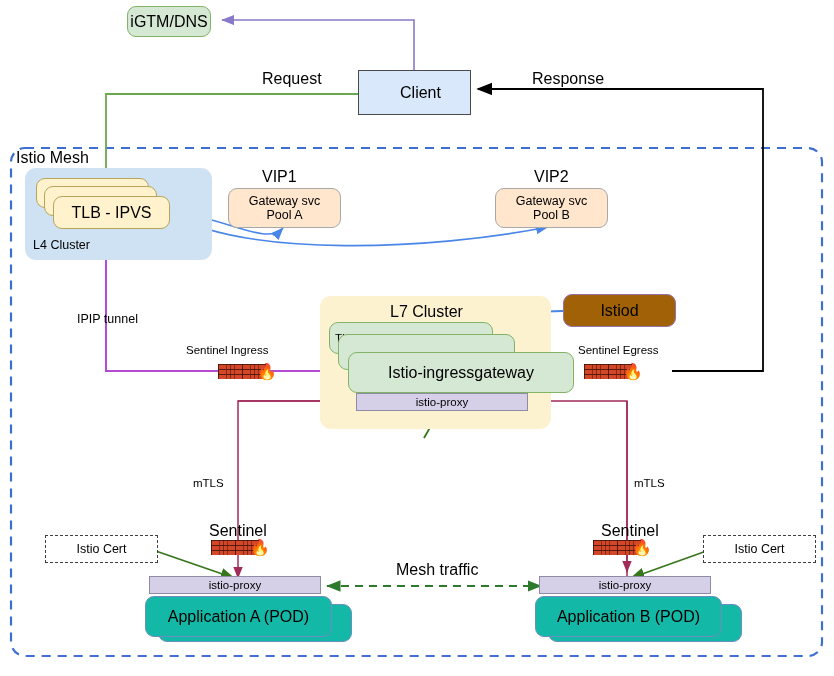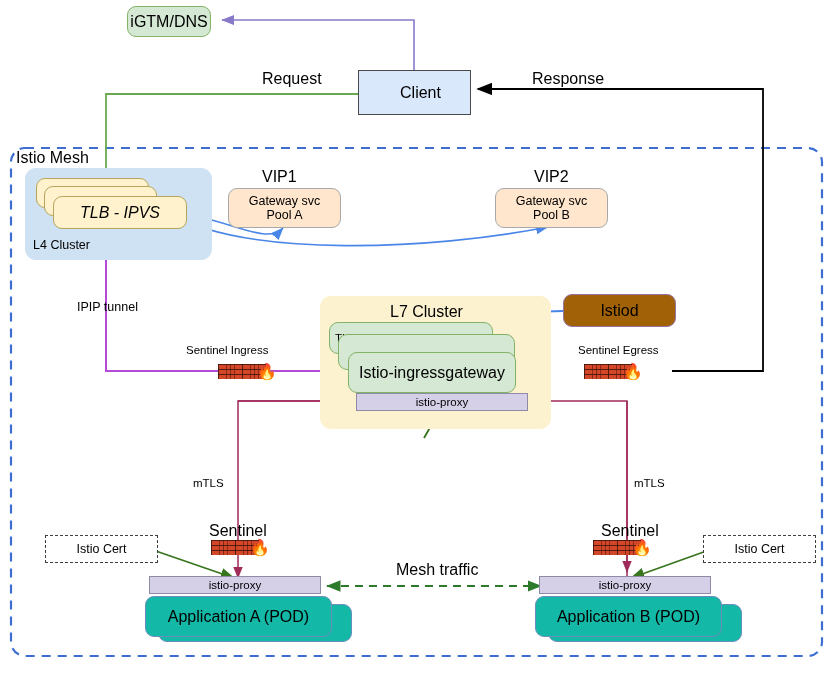--- a/index.html
+++ b/index.html
@@ -119,46 +119,46 @@
     <span>Client</span>
   </div>
 
   <div class="lbl t13" style="left:262px;top:70px;">Request</div>
   <div class="lbl t13" style="left:532px;top:70px;">Response</div>
 
   <div class="lbl t13" style="left:16px;top:125px;margin-top:24px;">Istio Mesh</div>
 
   <div class="node rb yellow-node" style="left:36px;top:178px;width:113px;height:30px;"></div>
   <div class="node rb yellow-node" style="left:44px;top:186px;width:113px;height:30px;"></div>
-  <div class="node rb yellow-node t13" style="left:53px;top:196px;width:134px;height:33px;font-style:italic;">
+  <div class="node rb yellow-node t13" style="left:53px;top:196px;width:117px;height:33px;">
     <span>TLB - IPVS</span>
   </div>
   <div class="lbl t12" style="left:33px;top:238px;">L4 Cluster</div>
 
   <div class="lbl t13" style="left:262px;top:168px;">VIP1</div>
   <div class="node rb tan-node" style="left:228px;top:188px;width:113px;height:40px;flex-direction:column;">
     <span class="t12">Gateway svc</span>
     <span class="t12">Pool A</span>
   </div>
 
   <div class="lbl t13" style="left:534px;top:168px;">VIP2</div>
   <div class="node rb tan-node" style="left:495px;top:188px;width:113px;height:40px;flex-direction:column;">
     <span class="t12">Gateway svc</span>
     <span class="t12">Pool B</span>
   </div>
 
-  <div class="lbl t12" style="left:77px;top:300px;">IPIP tunnel</div>
+  <div class="lbl t12" style="left:77px;top:312px;">IPIP tunnel</div>
 
   <div class="lbl t13" style="left:390px;top:303px;">L7 Cluster</div>
 
   <div class="node rb green-node t11" style="left:329px;top:322px;width:164px;height:32px;justify-content:flex-start;padding-left:5px;">
     <span>TLS termination</span>
   </div>
   <div class="node rb green-node" style="left:338px;top:334px;width:177px;height:36px;"></div>
-  <div class="node rb green-node t13" style="left:348px;top:352px;width:168px;height:41px;">
+  <div class="node rb green-node t13" style="left:348px;top:352px;width:226px;height:41px;">
     <span>Istio-ingressgateway</span>
   </div>
 
   <div class="node purple-node t11" style="left:356px;top:393px;width:172px;height:18px;">
     <span>istio-proxy</span>
   </div>
 
   <div class="node rb pink-node t13" style="left:563px;top:294px;width:113px;height:33px;">
     <span>Istiod</span>
   </div>

